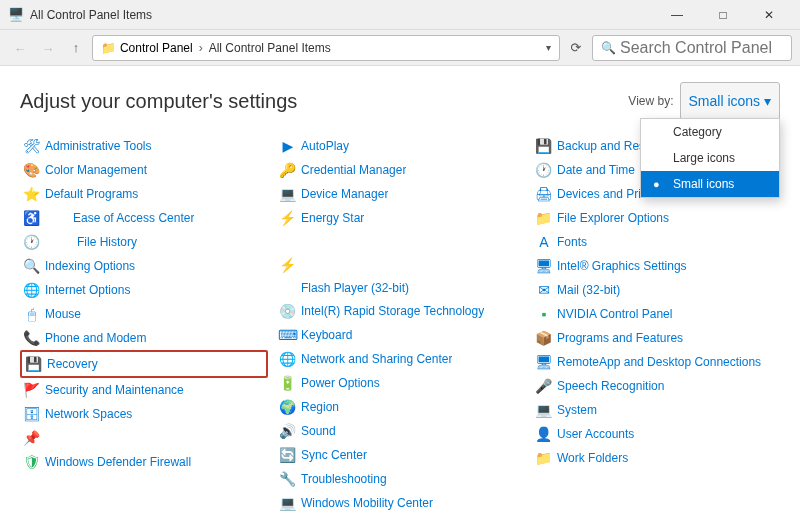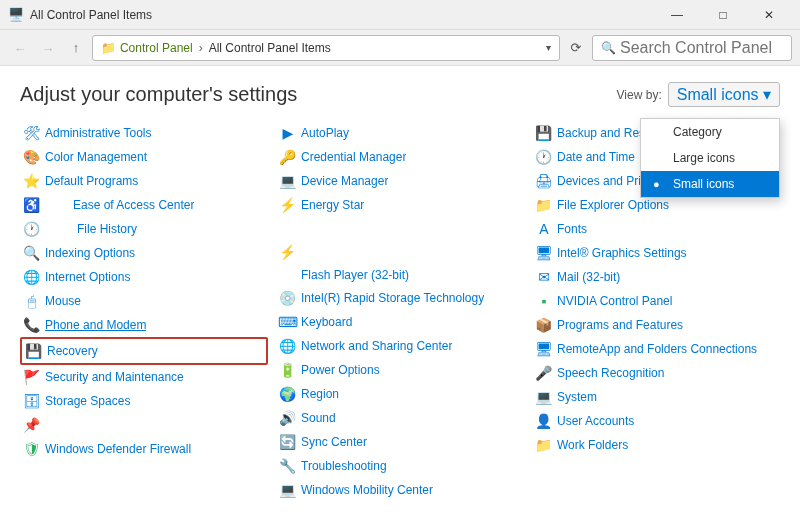--- a/index.html
+++ b/index.html
@@ -93,24 +93,24 @@
       gap: 6px;
       font-size: 12px;
       color: #555;
     }
     .view-by-label { color: #555; }
     .view-by-btn {
       color: #0078d4;
       cursor: pointer;
       display: flex; align-items: center; gap: 2px;
       border: 1px solid #bbb;
-      padding: 2px 8px;
+      padding: 10px 8px;
       border-radius: 3px;
       background: #f5f5f5;
-      font-size: 16px;
+      font-size: 14px;
     }
 
     
     .dropdown-overlay {
       position: absolute;
       top: 52px;
       right: 20px;
       background: #fff;
       border: 1px solid #ccc;
       box-shadow: 2px 4px 10px rgba(0,0,0,0.2);
@@ -180,21 +180,21 @@
     <div class="title-bar-btn close">✕</div>
   </div>
 </div>
 
 <div class="address-bar">
   <div class="nav-btn disabled">←</div>
   <div class="nav-btn disabled">→</div>
   <div class="nav-btn">↑</div>
   <div class="address-box">
     <span>📁</span>
-    <span style="color:#4d7c0f;">Control Panel</span>
+    <span style="color:#000000;">Control Panel</span>
     <span class="address-separator">›</span>
     <span>All Control Panel Items</span>
     <span style="flex:1"></span>
     <span style="color:#555; font-size:10px;">▾</span>
   </div>
   <div class="address-refresh">⟳</div>
   <div class="search-box">
     <span style="color:#999; font-size:12px;">🔍</span>
     <input type="text" placeholder="Search Control Panel" style="">
   </div>
@@ -253,33 +253,33 @@
         <div class="cp-item">
           <span class="cp-icon icon-blue">🌐</span>
           <span style="overflow: hidden; text-overflow: ellipsis;">Internet Options</span>
         </div>
         <div class="cp-item">
           <span class="cp-icon icon-blue">🖱</span>
           <span style="overflow: hidden; text-overflow: ellipsis;">Mouse</span>
         </div>
         <div class="cp-item">
           <span class="cp-icon icon-gray">📞</span>
-          <span style="overflow: hidden; text-overflow: ellipsis; text-decoration: underline;">Phone and Modem</span>
+          <span style="overflow: hidden; text-overflow: ellipsis;">Phone and Modem</span>
         </div>
         <div class="cp-item highlighted">
           <span class="cp-icon icon-blue">💾</span>
           <span style="overflow: hidden; text-overflow: ellipsis;">Recovery</span>
         </div>
         <div class="cp-item">
           <span class="cp-icon icon-orange">🚩</span>
           <span style="overflow: hidden; text-overflow: ellipsis;">Security and Maintenance</span>
         </div>
         <div class="cp-item">
           <span class="cp-icon icon-blue">🗄</span>
-          <span style="overflow: hidden; text-overflow: ellipsis;">Storage Spaces</span>
+          <span style="overflow: hidden; text-overflow: ellipsis;">Network Spaces</span>
         </div>
         <div class="cp-item">
           <span class="cp-icon icon-blue">📌</span>
         </div>
         <div class="cp-item">
           <span class="cp-icon icon-green">🛡</span>
           <span style="overflow: hidden; text-overflow: ellipsis;">Windows Defender Firewall</span>
         </div>
       </div>
       <div style="display: flex; flex-direction: column;">
@@ -372,21 +372,21 @@
         <div class="cp-item">
           <span class="cp-icon icon-green">▪</span>
           <span style="overflow: hidden; text-overflow: ellipsis;">NVIDIA Control Panel</span>
         </div>
         <div class="cp-item">
           <span class="cp-icon icon-blue">📦</span>
           <span style="overflow: hidden; text-overflow: ellipsis;">Programs and Features</span>
         </div>
         <div class="cp-item">
           <span class="cp-icon icon-blue">🖥</span>
-          <span style="overflow: hidden; text-overflow: ellipsis;">RemoteApp and Folders Connections</span>
+          <span style="overflow: hidden; text-overflow: ellipsis;">RemoteApp and Desktop Connections</span>
         </div>
         <div class="cp-item">
           <span class="cp-icon icon-blue">🎤</span>
           <span style="overflow: hidden; text-overflow: ellipsis;">Speech Recognition</span>
         </div>
         <div class="cp-item">
           <span class="cp-icon icon-blue">💻</span>
           <span style="overflow: hidden; text-overflow: ellipsis;">System</span>
         </div>
         <div class="cp-item">

